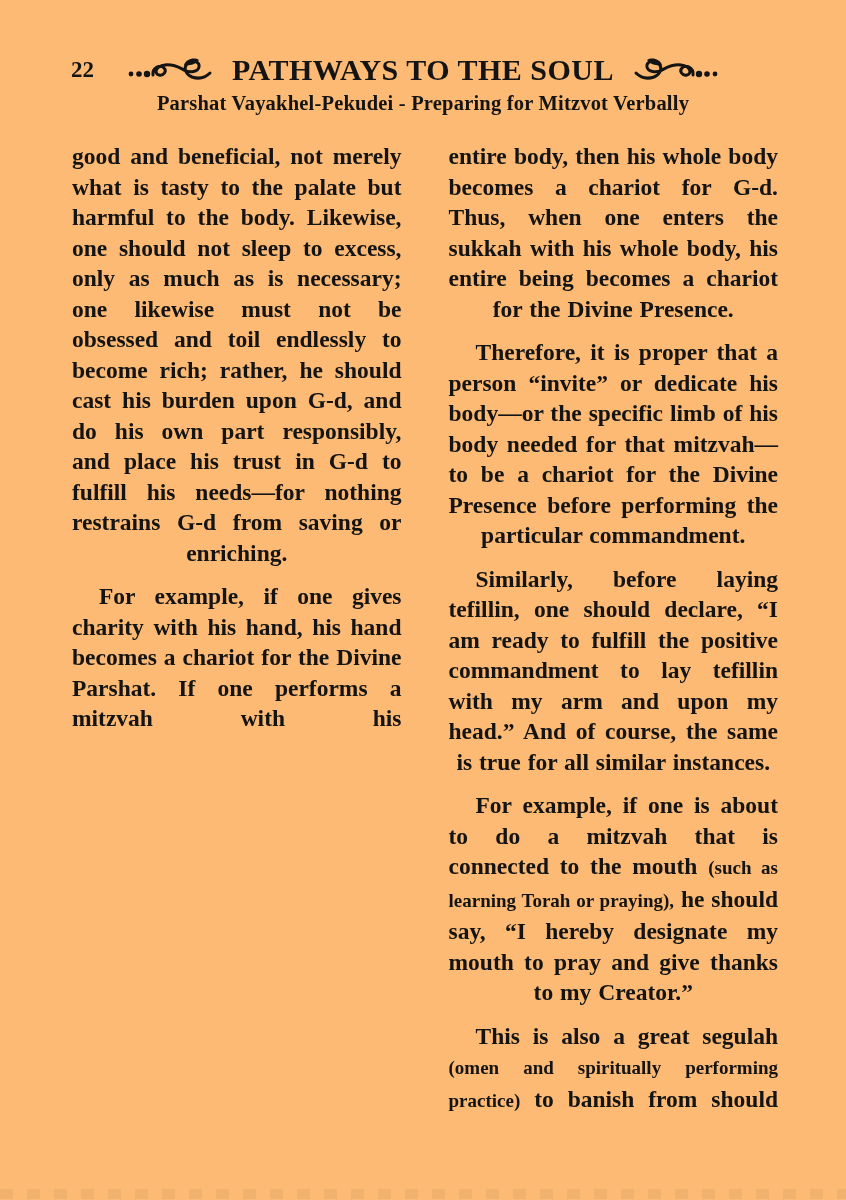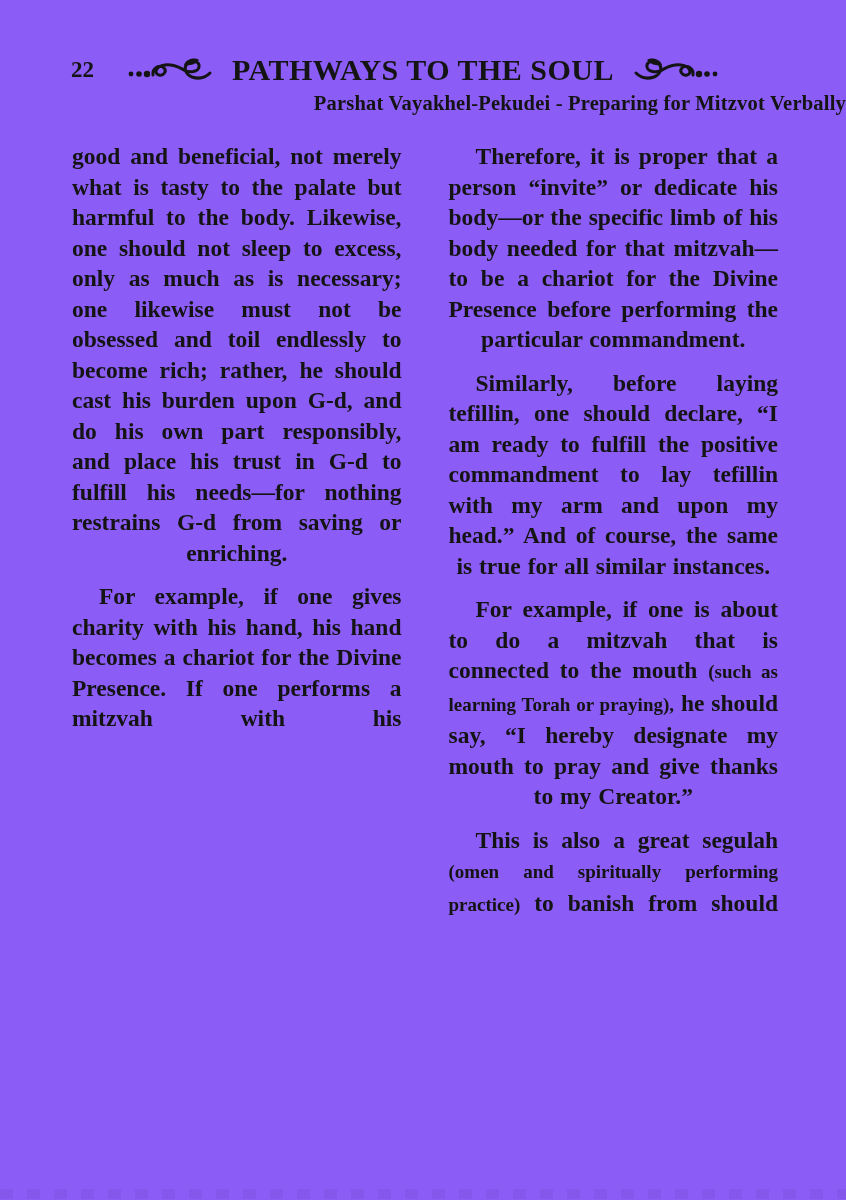--- a/index.html
+++ b/index.html
@@ -1,20 +1,20 @@
 <!DOCTYPE html>
 <html><head>
 <meta charset="utf-8">
 <style>
   html, body { margin: 0; padding: 0; background: #ffffff; }
   .page {
     position: relative;
     width: 846px;
     height: 1200px;
-    background: #8b5cf6;
+    background: #fdba74;
     overflow: hidden;
     font-family: "Liberation Serif", serif;
     color: #141414;
   }
   header { position: relative; padding-top: 52px; }
   .page-number {
     position: absolute;
     left: 71px;
     top: 57px;
     font-size: 23px;
@@ -31,21 +31,21 @@
     margin: 0;
     font-size: 30px;
     font-weight: 700;
     letter-spacing: 0.5px;
     white-space: nowrap;
   }
   .flourish { display: block; margin-top: 4px; }
   .flourish.mirrored { transform: scaleX(-1); }
   .subtitle {
     margin: 4px 0 0 0;
-    text-align: right;
+    text-align: center;
     font-size: 20.5px;
     font-weight: 700;
     letter-spacing: 0.2px;
   }
   .columns {
     display: flex;
     gap: 47px;
     padding: 0 68px 0 72px;
     margin-top: 26px;
   }
@@ -102,23 +102,24 @@
           <path d="M58 13 C64 16 72 15 73 10 C74 5 67 2 62 6 C57 10 59 17 66 20 C72 22 79 21 84 16"></path>
         </g>
       </svg>
     </div>
     <h2 class="subtitle">Parshat Vayakhel-Pekudei - Preparing for Mitzvot Verbally</h2>
   </header>
 
   <main class="columns">
     <div class="column">
         <p class="para last-center"><span class="seg">good and beneficial, not merely what is tasty to the palate but harmful to the body. Likewise, one should not sleep to excess, only as much as is necessary; one likewise must not be obsessed and toil endlessly to become rich; rather, he should cast his burden upon G-d, and do his own part responsibly, and place his trust in G-d to fulfill his needs—for nothing restrains G-d from saving or enriching.</span></p>
-        <p class="para indent last-justify"><span class="seg">For example, if one gives charity with his hand, his hand becomes a chariot for the Divine Presence. If one performs a mitzvah with his</span></p>
+        <p class="para indent last-justify"><span class="seg">For example, if one gives charity with his hand, his hand becomes a chariot for the Divine Parshat. If one performs a mitzvah with his</span></p>
       </div>
     <div class="column">
+        <p class="para last-center"><span class="seg">entire body, then his whole body becomes a chariot for G-d. Thus, when one enters the sukkah with his whole body, his entire being becomes a chariot for the Divine Presence.</span></p>
         <p class="para indent last-center"><span class="seg">Therefore, it is proper that a person “invite” or dedicate his body—or the specific limb of his body needed for that mitzvah—to be a chariot for the Divine Presence before performing the particular commandment.</span></p>
         <p class="para indent last-center"><span class="seg">Similarly, before laying tefillin, one should declare, “I am ready to fulfill the positive commandment to lay tefillin with my arm and upon my head.” And of course, the same is true for all similar instances.</span></p>
         <p class="para indent last-center"><span class="seg">For example, if one is about to do a mitzvah that is connected to the mouth </span><span class="seg small">(such as learning Torah or praying),</span><span class="seg"> he should say, “I hereby designate my mouth to pray and give thanks to my Creator.”</span></p>
         <p class="para indent last-justify"><span class="seg">This is also a great segulah </span><span class="seg small">(omen and spiritually performing practice)</span><span class="seg"> to banish from should</span></p>
       </div>
   </main>
 
   <div class="scan-noise"></div>
 </div>
 

